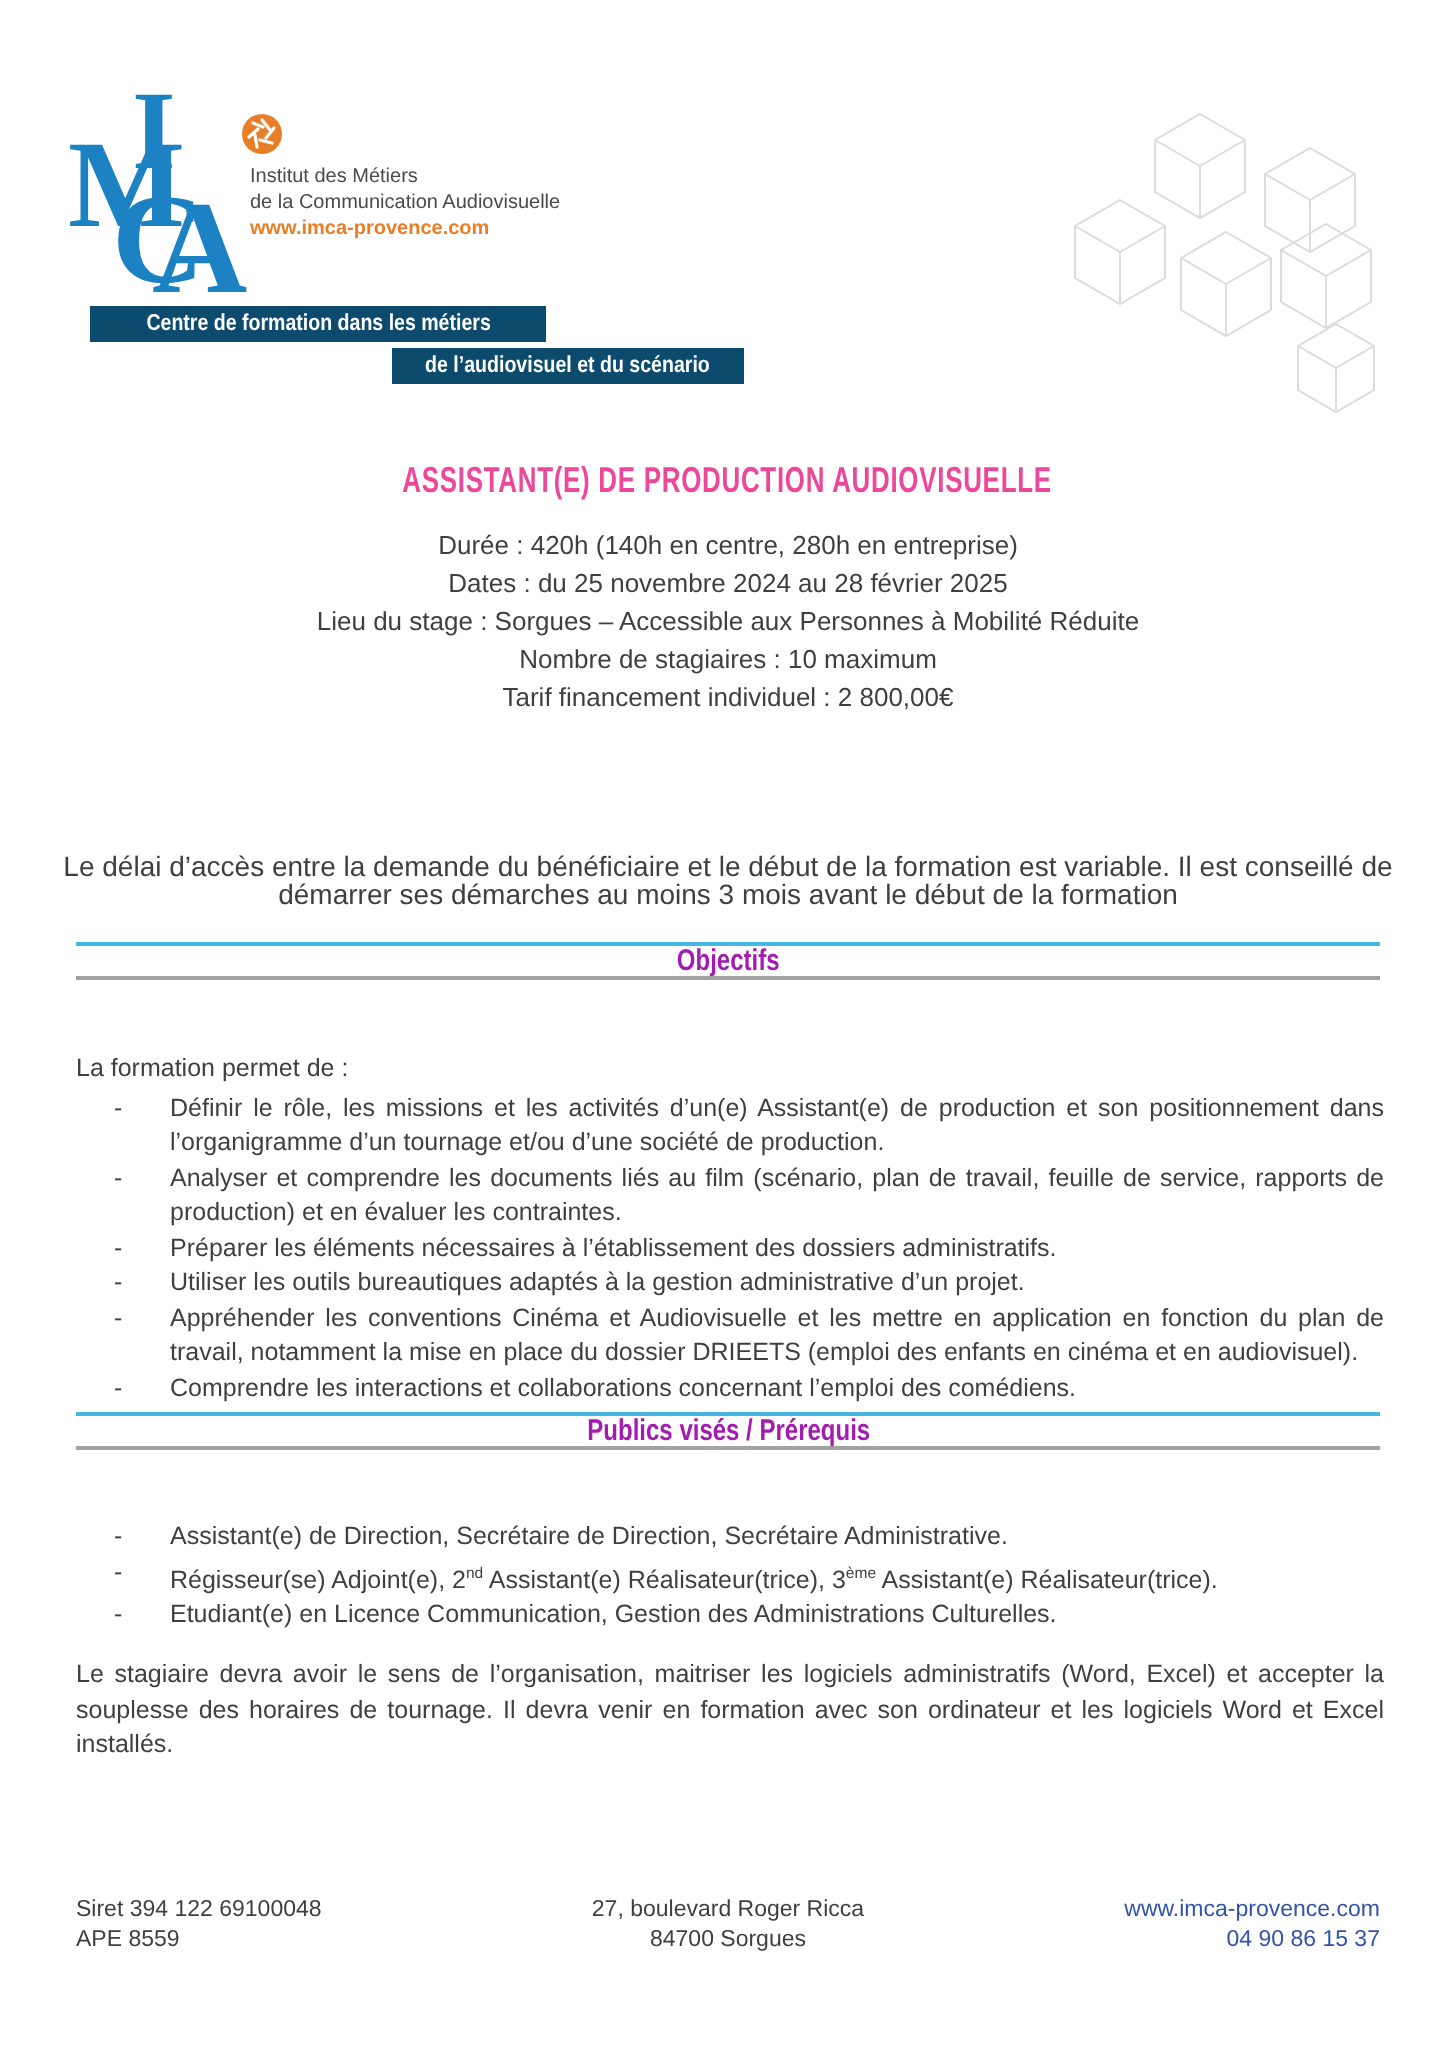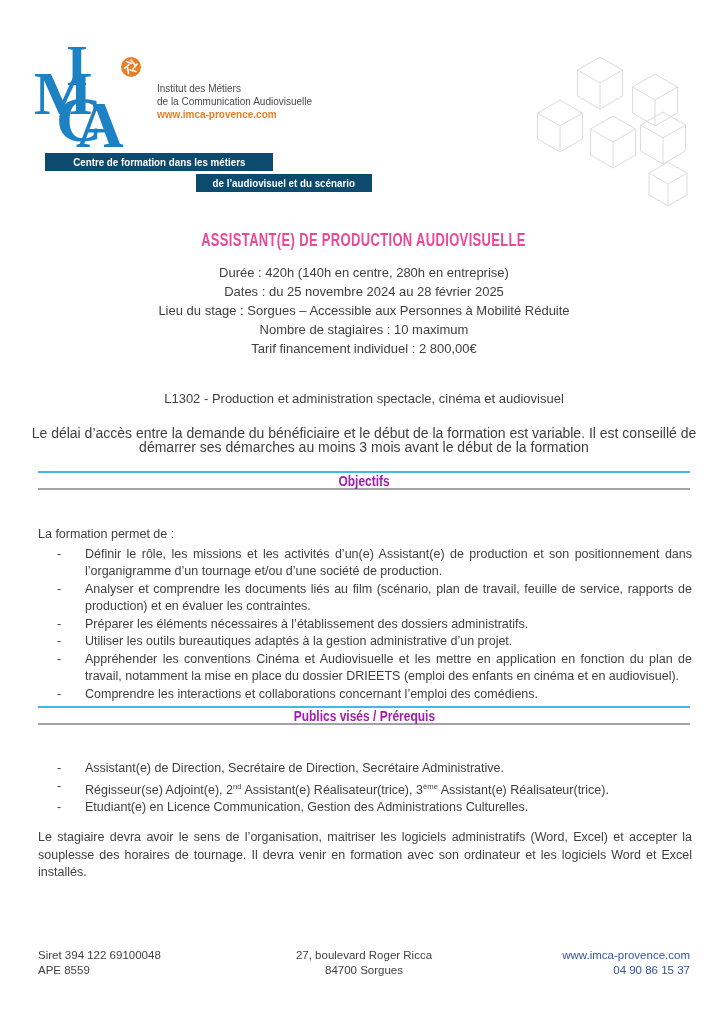--- a/index.html
+++ b/index.html
@@ -11,21 +11,21 @@
   }
   
   .logo-letters { position:absolute; left:38px; top:48px; width:100px; height:116px;
     color:#1c82c4; font-family:"Liberation Serif", serif; font-weight:bold; }
   .logo-letters span { position:absolute; line-height:1; }
   .ltr-i { left:28px; top:-10px; font-size:56px; }
   .ltr-m { left:-4px; top:14px; font-size:62px; }
   .ltr-c { left:18px; top:40px; font-size:64px; }
   .ltr-a { left:38px; top:44px; font-size:66px; }
   .aperture { position:absolute; left:120px; top:56px; width:22px; height:22px; }
-  .org-lines { position:absolute; left:125px; top:82px; font-size:10px; line-height:13px; color:#4a4a4a;margin-left:32px; }
+  .org-lines { position:absolute; left:125px; top:82px; font-size:10px; line-height:13px; color:#4a4a4a; }
   .org-site { color:#e87e27; font-weight:bold; }
   .banner { position:absolute; background:#0c4a6e; height:18px; display:flex; align-items:center; justify-content:center; }
   .banner-1 { left:45px; top:153px; width:228px; }
   .banner-2 { left:196px; top:174px; width:176px; }
   .banner .cond { color:#ffffff; font-weight:bold; font-size:11.5px; display:inline-block; transform:scaleX(0.85); white-space:nowrap; }
   .cubes { position:absolute; left:525px; top:38px; }
   
   .doc-title { position:absolute; left:0; right:0; top:230px; text-align:center; color:#ec4899; }
   .doc-title .cond { display:inline-block; transform:scaleX(0.72); white-space:nowrap; font-weight:bold; font-size:18px; letter-spacing:0.5px; }
   .details { position:absolute; left:0; right:0; top:263px; text-align:center; font-size:13px; line-height:19px; }
@@ -108,21 +108,20 @@
   </div>
 
   <div class="details">
     <div>Durée : 420h (140h en centre, 280h en entreprise)</div>
     <div>Dates : du 25 novembre 2024 au 28 février 2025</div>
     <div>Lieu du stage : Sorgues – Accessible aux Personnes à Mobilité Réduite</div>
     <div>Nombre de stagiaires : 10 maximum</div>
     <div>Tarif financement individuel : 2 800,00€</div>
   </div>
 
-  <div class="rome">L1302 - Production et administration spectacle, cinéma et audiovisuel</div>
 
   <div class="delay">Le délai d’accès entre la demande du bénéficiaire et le début de la formation est variable. Il est conseillé de démarrer ses démarches au moins 3 mois avant le début de la formation</div>
 
   <div class="sec-header sec1-header">
     <span class="cond">Objectifs</span>
   </div>
   <div class="body-block sec1-body">
     <div class="intro">La formation permet de :</div>
     <ul class="bullets">
       <li><span class="dash">-</span><span>Définir le rôle, les missions et les activités d’un(e) Assistant(e) de production et son positionnement dans l’organigramme d’un tournage et/ou d’une société de production.</span></li>

